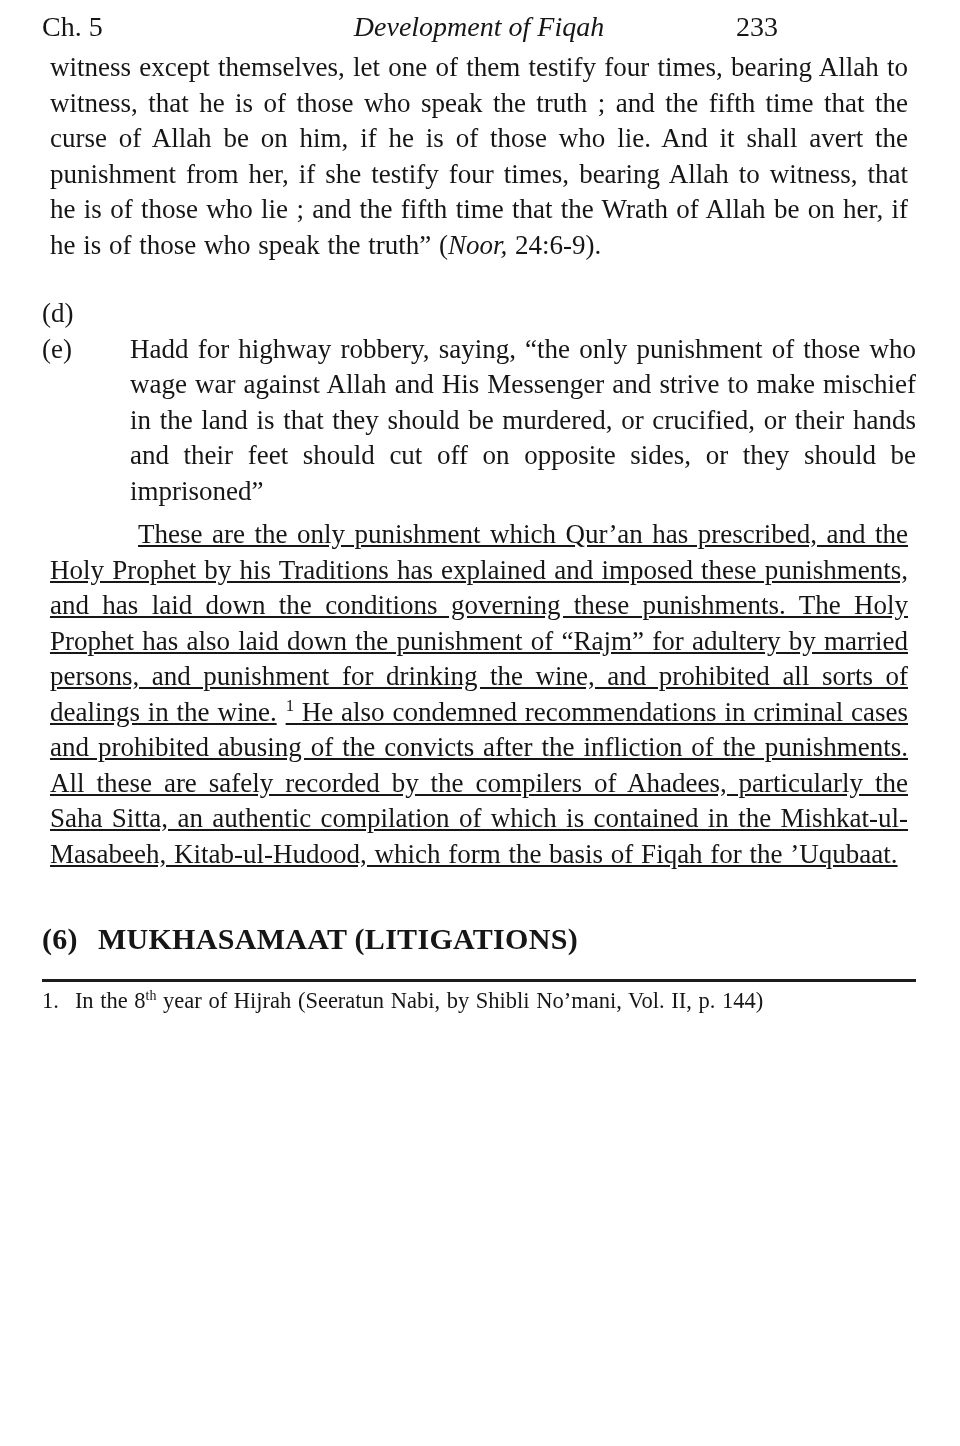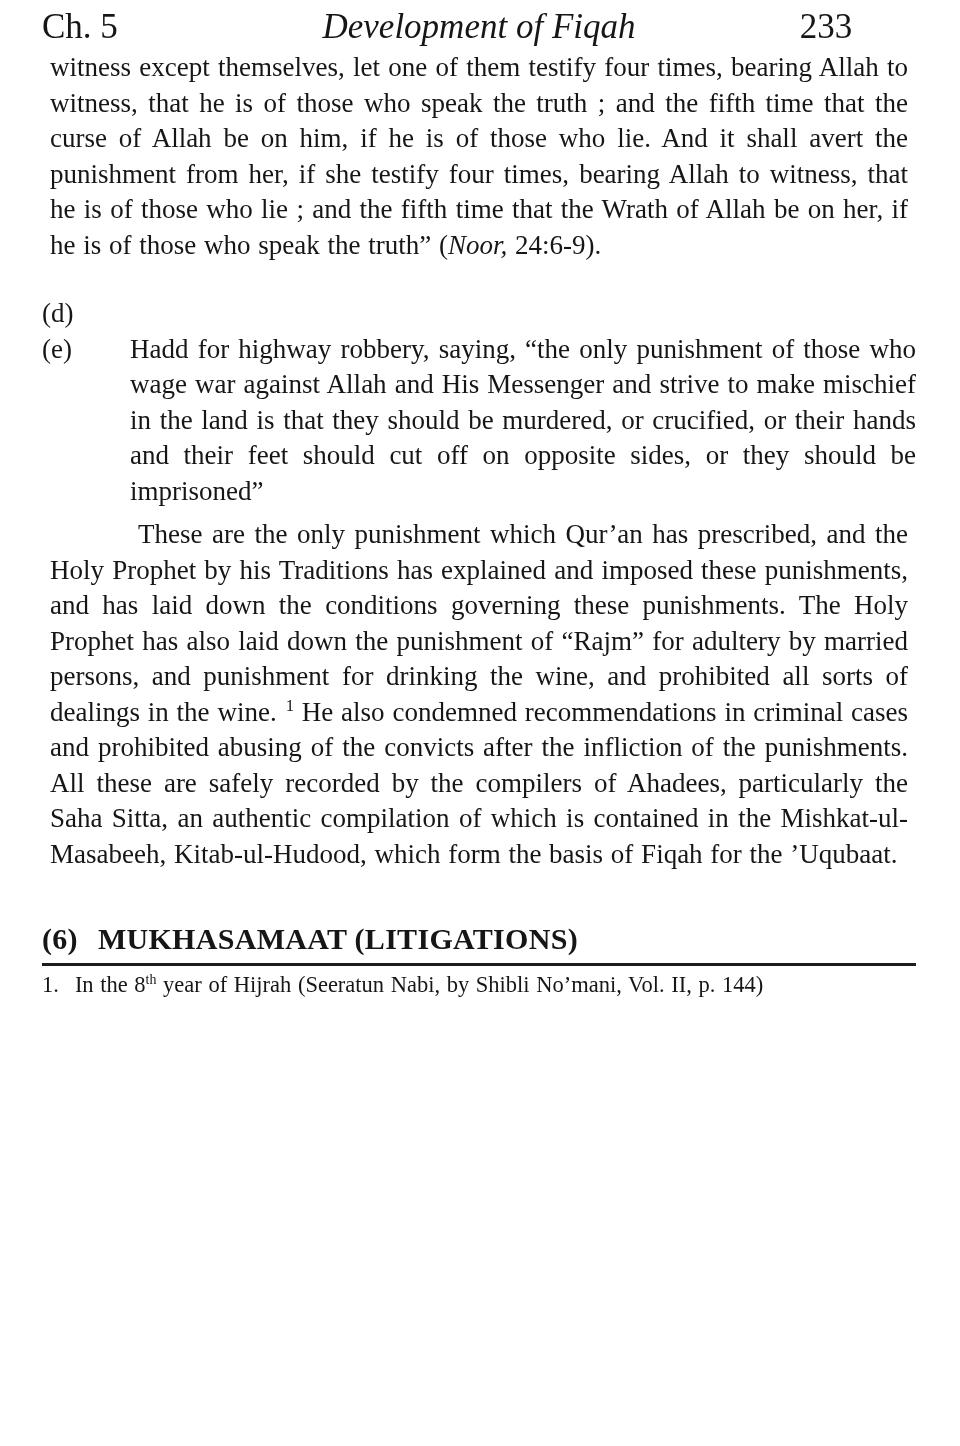--- a/index.html
+++ b/index.html
@@ -17,30 +17,30 @@
     color: #161616;
     font-family: "Liberation Serif", "DejaVu Serif", serif;
     font-size: 27px;
     line-height: 35.5px;
     padding: 12px 44px 0 42px;
     overflow: hidden;
   }
   .page-header {
     display: flex;
     align-items: baseline;
-    font-size: 35px;
+    font-size: 28px;
     line-height: 30px;
   }
   .page-header .chapter { width: 180px; }
   .page-header .running-title {
     flex: 1;
     text-align: center;
     font-style: italic;
   }
-  .page-header .page-num { width: 180px; text-align: center; }
+  .page-header .page-num { width: 180px; text-align: left; }
 
   p.body-text {
     margin: 8px;
     text-align: justify;
     word-spacing: 1px;
   }
   .para-first { margin-top: 46px; }
   .indent { text-indent: 88px; }
 
   .hadd-list { margin-top: 33px; }
@@ -49,21 +49,21 @@
     flex: 0 0 88px;
     text-align: left;
   }
   .list-body {
     flex: 1;
     text-align: justify;
     word-spacing: 1px;
   }
   .citation-line { display: block; }
 
-  .para-2 { margin-top: 41px; }
+  .para-2 { margin-top: 41px; text-decoration: underline; }
 
   sup.fn-ref {
     font-size: 62%;
     vertical-align: super;
     line-height: 0;
     margin-left: 9px;
   }
   sup.small {
     font-size: 62%;
     vertical-align: super;
@@ -74,21 +74,21 @@
     margin: 49px 0 0 0;
     font-size: 30px;
     line-height: 36px;
     font-weight: bold;
     letter-spacing: 0.3px;
   }
   h2 .heading-number { margin-right: 20px; }
 
   .para-3 { margin-top: 19px; }
 
-  .footnote-block { margin-top: 6px; }
+  .footnote-block { margin-top: 22px; }
   .footnote-rule {
     border: 0;
     border-top: 3px solid #1d1d1d;
     margin: 0 0 4px 0;
   }
   p.footnote {
     margin: 2px 0 0 0;
     font-size: 22.5px;
     line-height: 30px;
     word-spacing: 1px;

